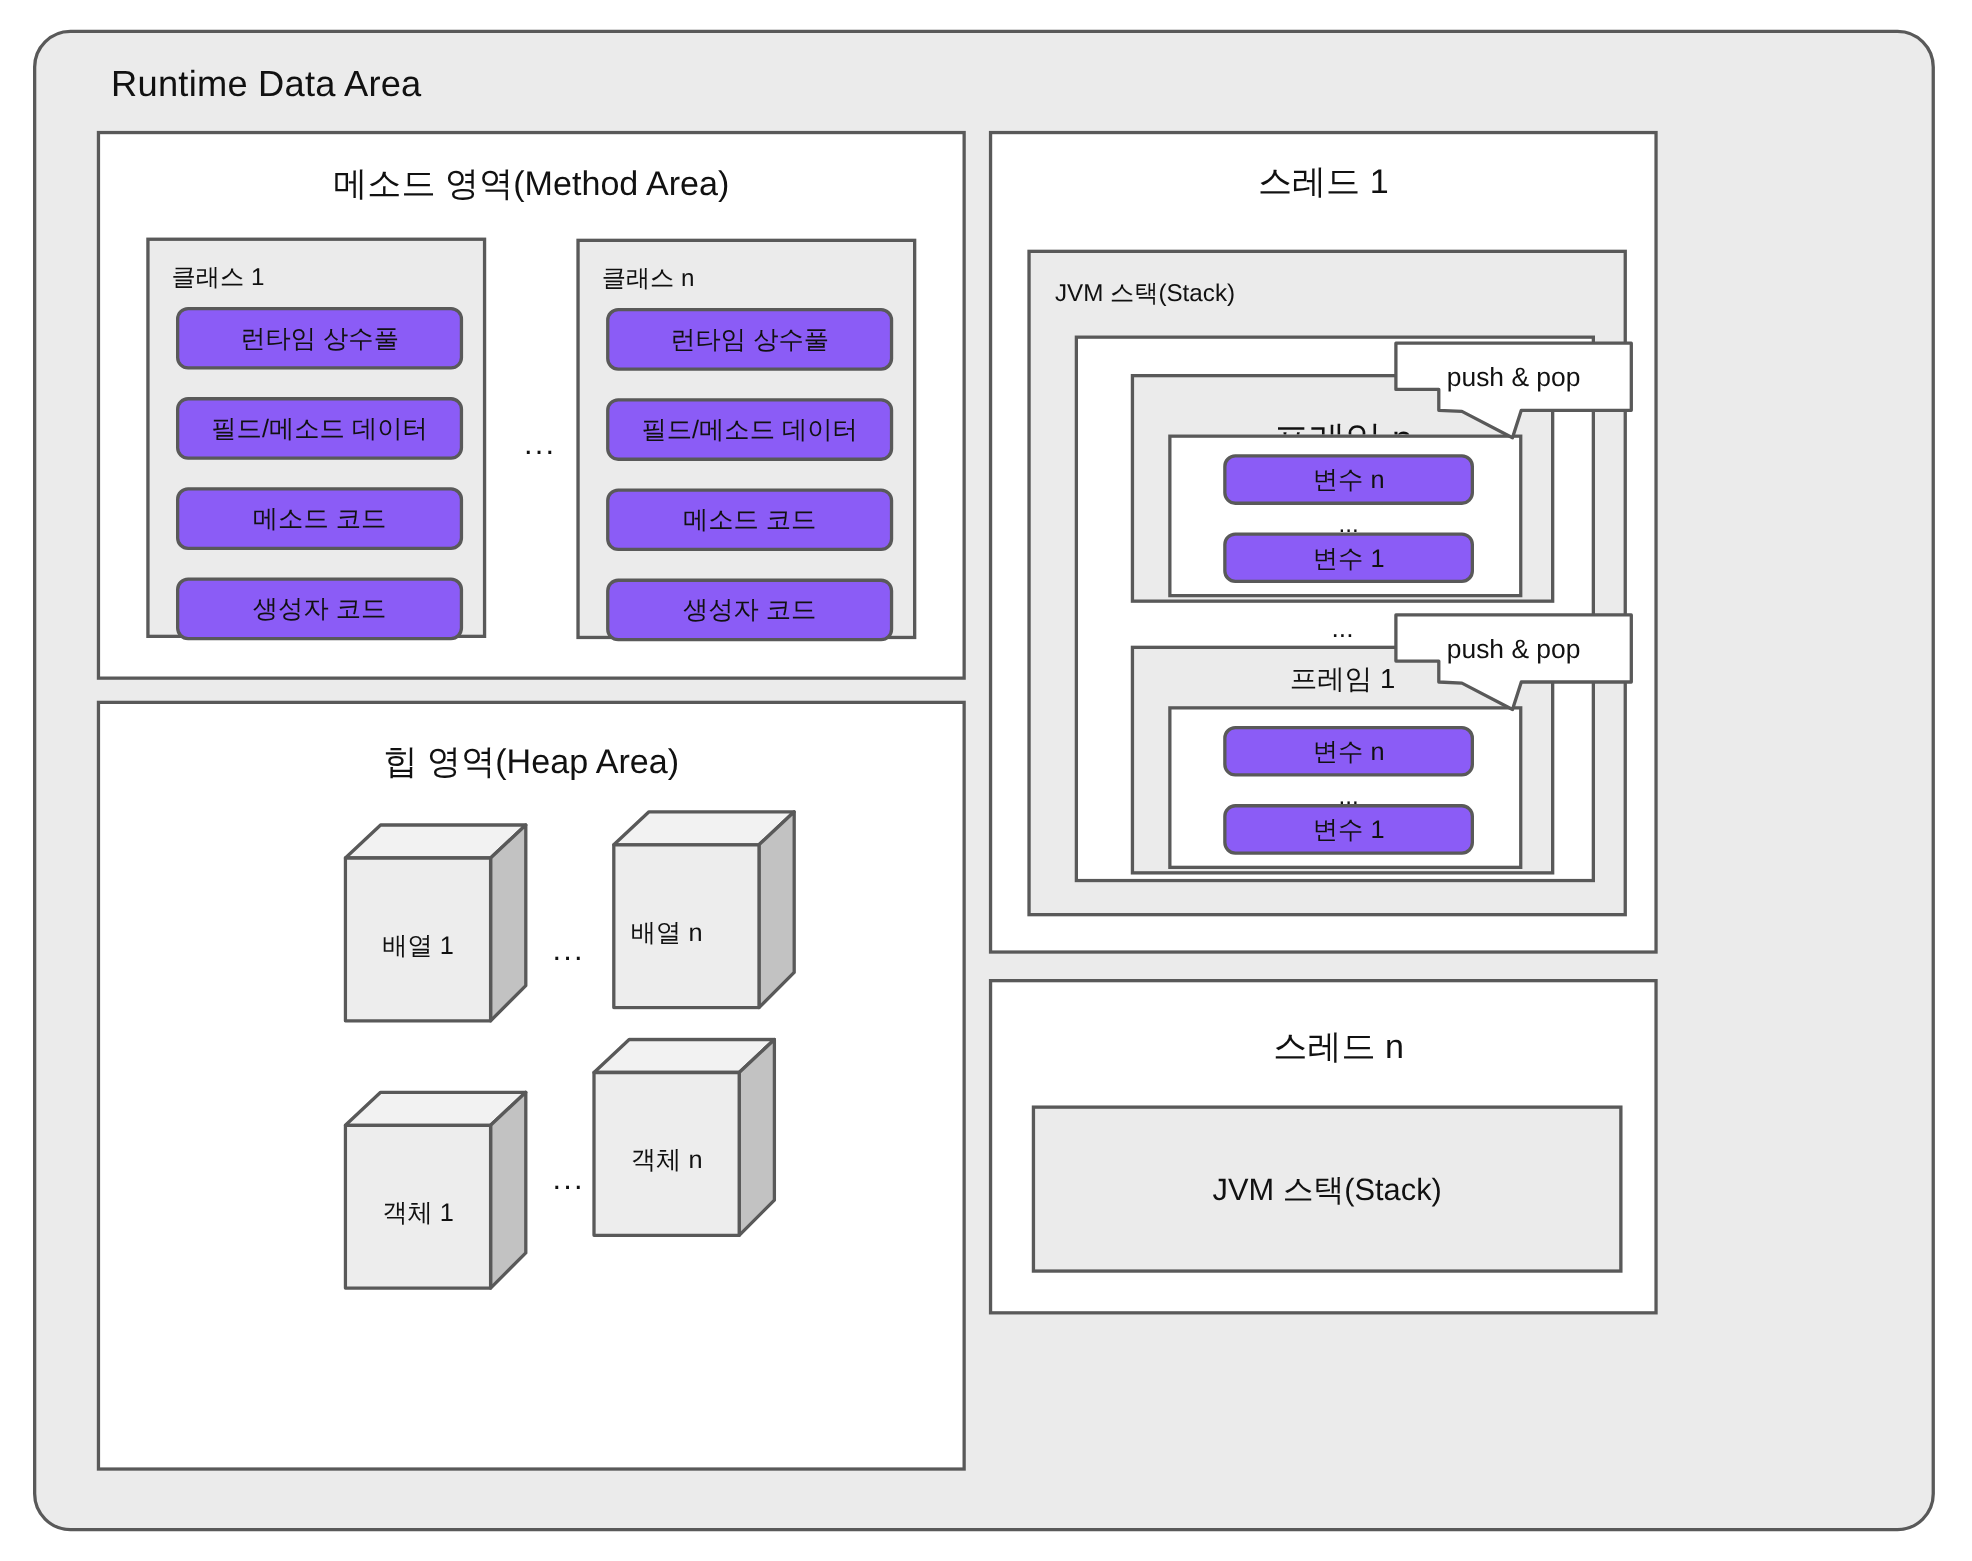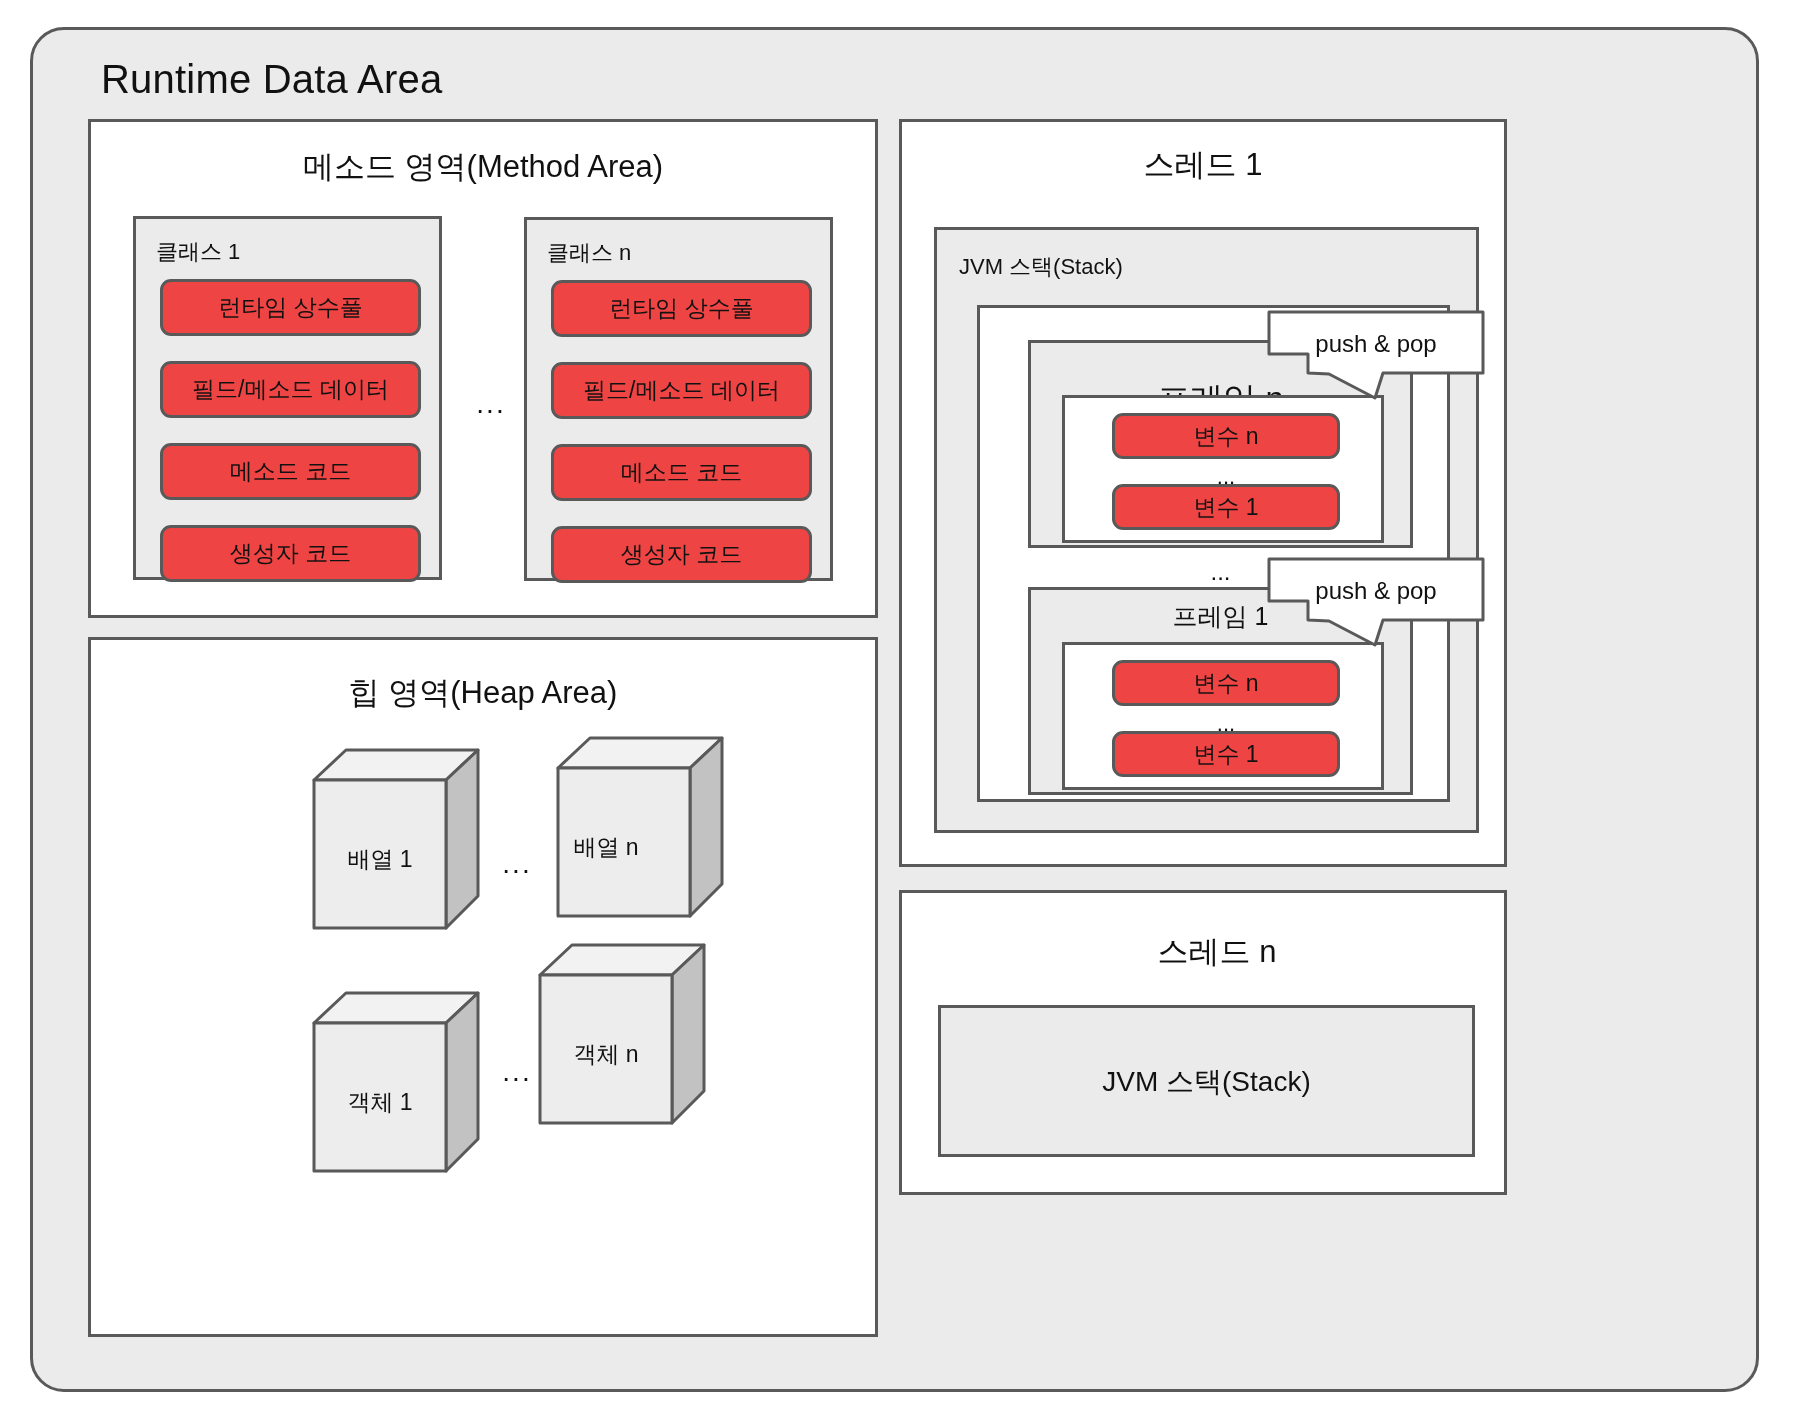--- a/index.html
+++ b/index.html
@@ -28,21 +28,21 @@
     height: 1365px;
     box-sizing: border-box;
     background: #ebebeb;
     border: 3px solid #595959;
     border-radius: 34px;
   }
   .runtime-title {
     position: absolute;
     left: 68px;
     top: 27px;
-    font-size: 40px;
+    font-size: 33px;
     letter-spacing: 0.2px;
     color: #111;
     white-space: nowrap;
   }
 
   
   .panel {
     position: absolute;
     box-sizing: border-box;
     border: 3px solid #595959;
@@ -66,21 +66,21 @@
     color: #111;
     white-space: nowrap;
   }
 
   
   .pill {
     position: absolute;
     box-sizing: border-box;
     border: 3px solid #595959;
     border-radius: 11px;
-    background: #ef4444;
+    background: #8b5cf6;
     display: flex;
     align-items: center;
     justify-content: center;
     font-size: 23px;
     color: #111;
     white-space: nowrap;
     text-align: center;
   }
 
   

